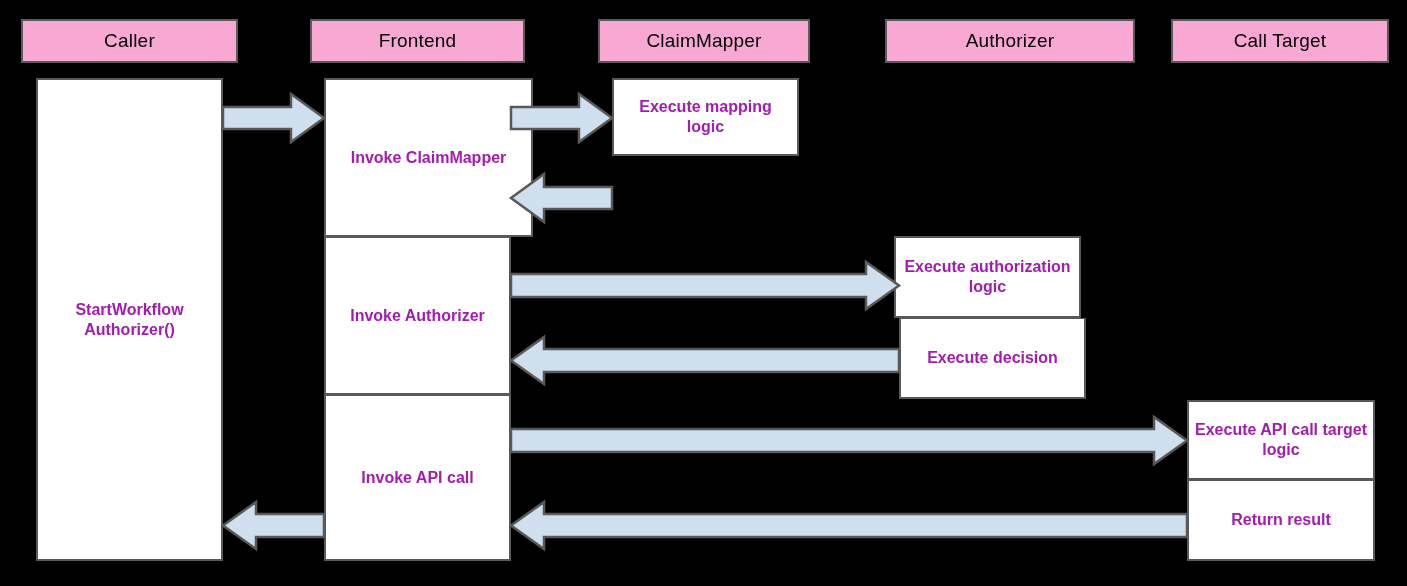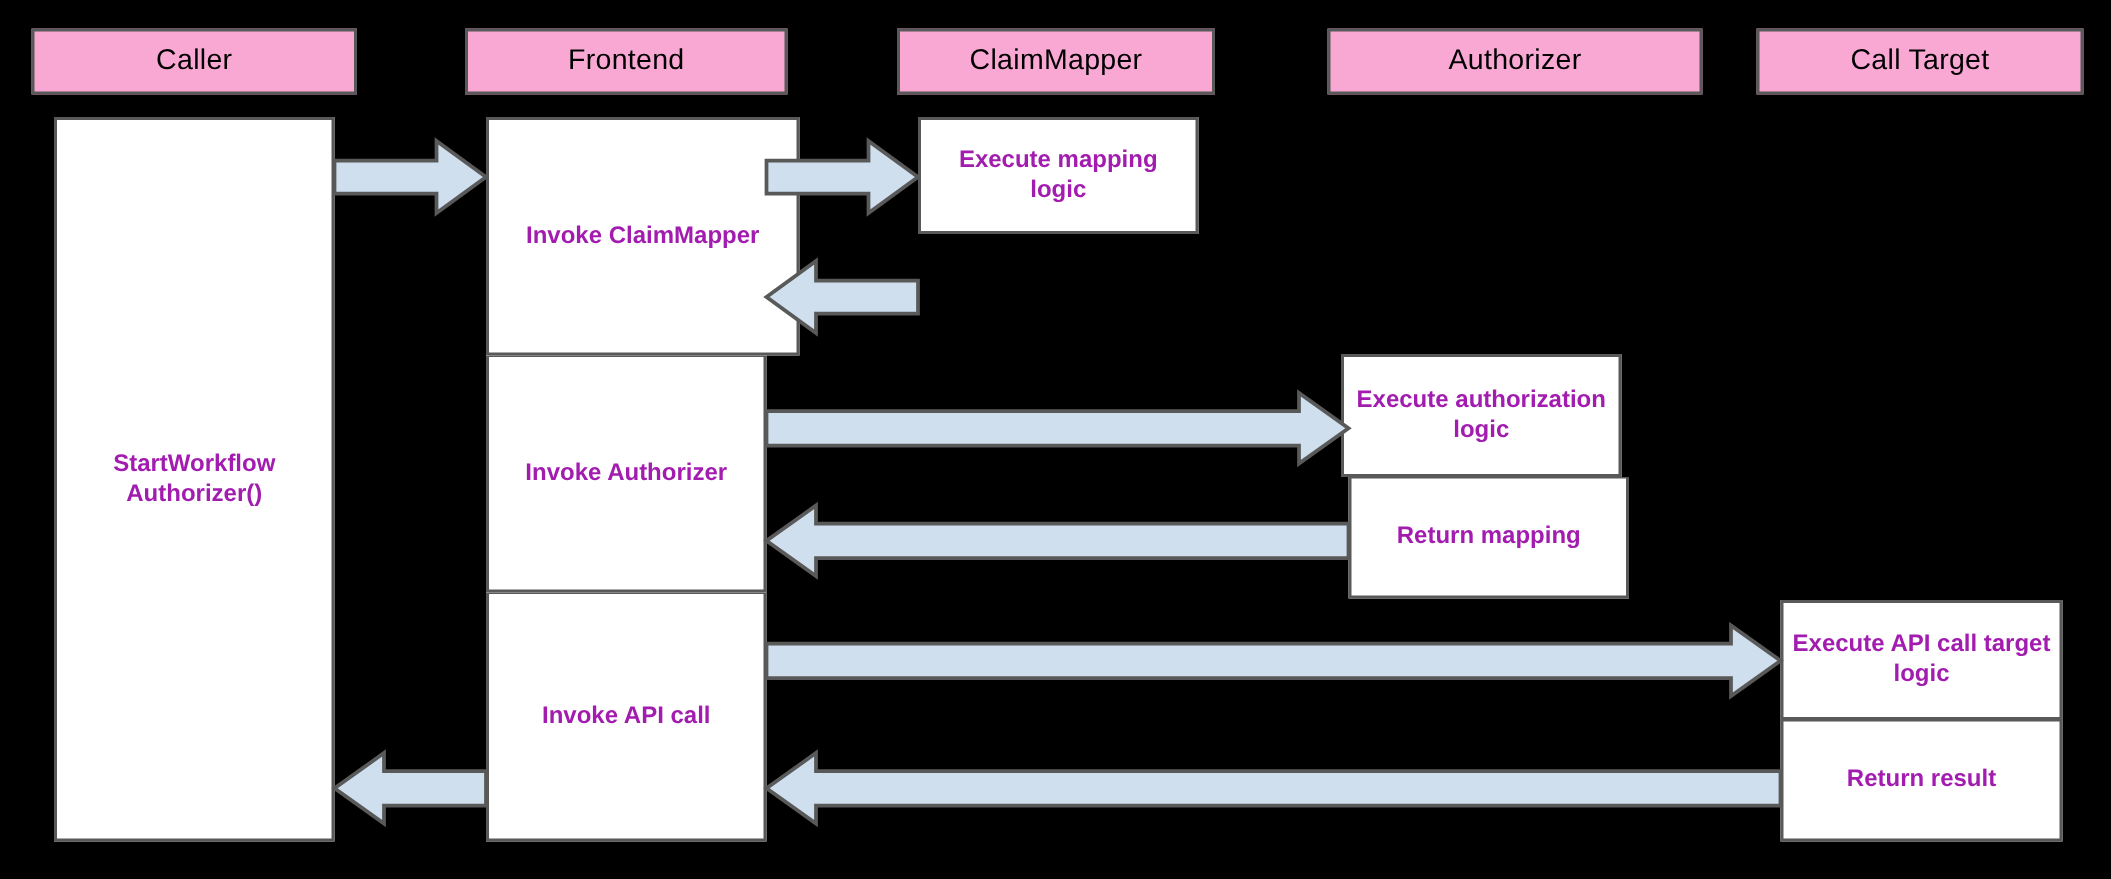--- a/index.html
+++ b/index.html
@@ -98,21 +98,21 @@
   </div>
 
   <div class="activation" style="left:612px; top:78px; width:187px; height:78px;">
     <span class="label">Execute mapping logic</span>
   </div>
 
   <div class="activation" style="left:894px; top:236px; width:187px; height:82px;">
     <span class="label">Execute authorization logic</span>
   </div>
   <div class="activation seg-mid" style="left:899px; top:318px; width:187px; height:81px;">
-    <span class="label">Return mapping</span>
+    <span class="label">Execute decision</span>
   </div>
 
   <div class="activation" style="left:1187px; top:400px; width:188px; height:80px;">
     <span class="label">Execute API call target logic</span>
   </div>
   <div class="activation seg-mid" style="left:1187px; top:480px; width:188px; height:81px;">
     <span class="label">Return result</span>
   </div>
 
   <div class="arrow" style="left:223px; top:94px; width:101px; height:48px;">

